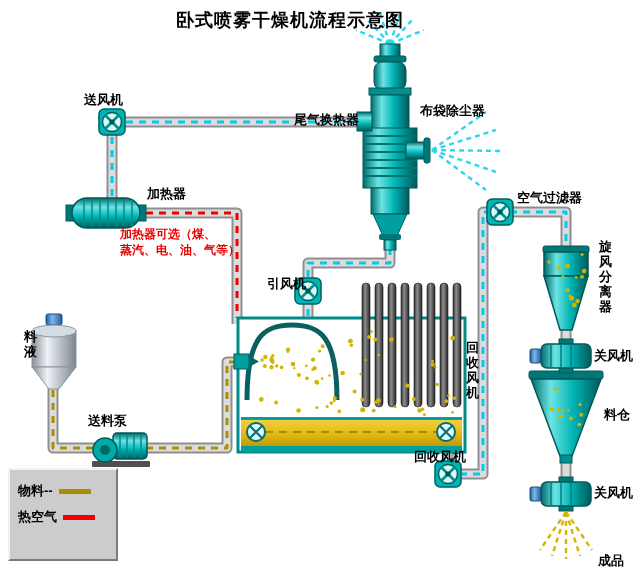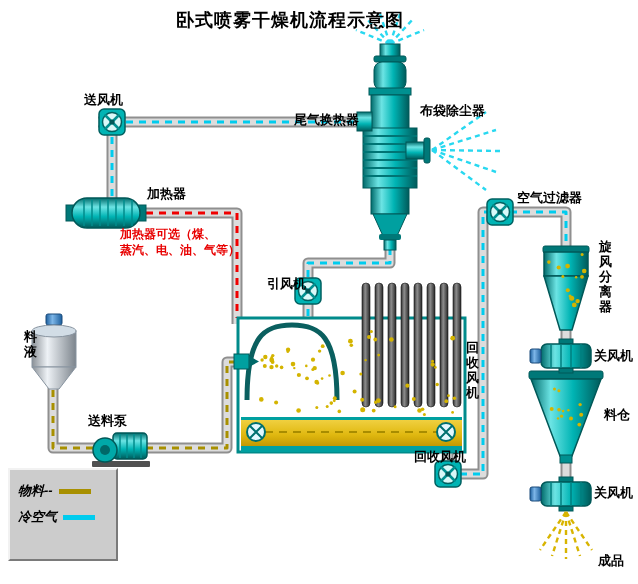--- a/index.html
+++ b/index.html
@@ -12,21 +12,21 @@
            font-size:18px; font-weight:bold; color:#000; letter-spacing:1px; }
   .lbl  { position:absolute; font-size:13px; font-weight:bold; color:#000; white-space:nowrap; line-height:1.1; }
   .vlbl { white-space:normal; width:15px; word-break:break-all; line-height:1.15;font-family:Liberation Serif, serif; }
   .note { position:absolute; font-size:12px; font-weight:bold; color:#e80000;
           white-space:pre-line; line-height:1.3; }
 
   .legend { position:absolute; left:8px; top:468px; width:110px; height:93px;
             background:#cccccc; border:2px solid; border-color:#f2f2f2 #7a7a7a #7a7a7a #f2f2f2;
             padding:8px 8px 0 8px; }
   .legend-row { display:flex; align-items:center; height:26px; }
-  .legend-label { font-size:13px; font-weight:bold; color:#000;font-style:italic; }
+  .legend-label { font-size:13px; font-weight:bold; color:#000; }
   .legend-swatch { width:32px; height:5px; margin-left:6px; }
 
   
   .po { fill:none; stroke:#8f8f8f; stroke-width:11; stroke-linejoin:round; }
   .pi { fill:none; stroke:#dcdcdc; stroke-width:7;  stroke-linejoin:round; }
   .dash { fill:none; stroke-width:3; stroke-dasharray:7 6; stroke-linejoin:round; }
   .cyan  { stroke:#00ccee; }
   .red   { stroke:#f00000; }
   .olive { stroke:#a89000; }
   .spray { fill:none; stroke-width:2.4; stroke-dasharray:5 4; }
@@ -357,18 +357,18 @@
   <div class="lbl" style="left:88px;top:414px">送料泵</div>
   <div class="lbl vlbl" style="left:466px;top:341px">回收风机</div>
   <div class="lbl" style="left:414px;top:450px">回收风机</div>
 
   <div class="legend">
     <div class="legend-row">
       <span class="legend-label">物料--</span>
       <span class="legend-swatch" style="background: rgb(168, 144, 0);"></span>
     </div>
     <div class="legend-row">
-      <span class="legend-label">冷空气</span>
-      <span class="legend-swatch" style="background: rgb(0, 204, 238);"></span>
+      <span class="legend-label">热空气</span>
+      <span class="legend-swatch" style="background: rgb(240, 0, 0);"></span>
     </div>
   </div>
 
 </div>
 
 </body></html>

